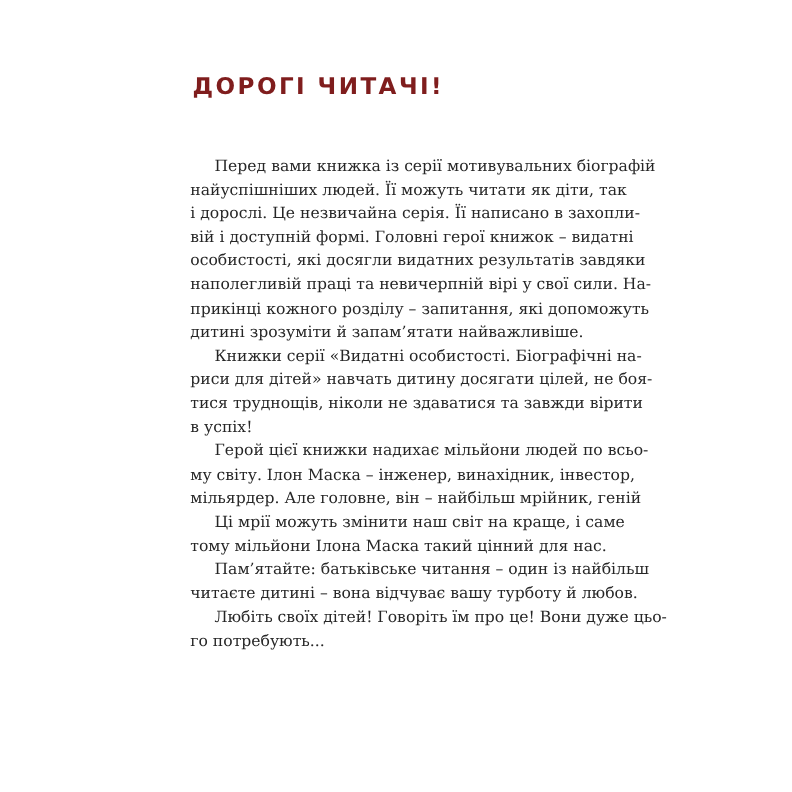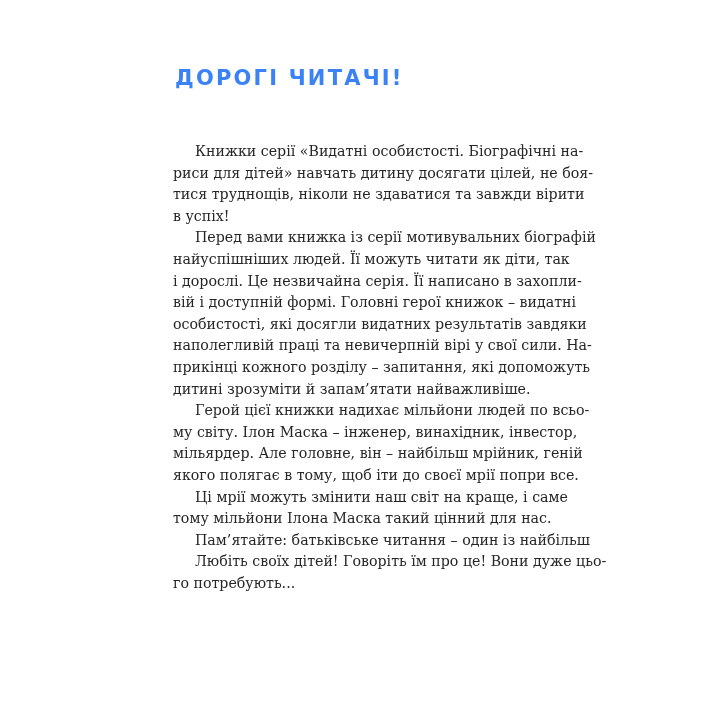--- a/index.html
+++ b/index.html
@@ -1,63 +1,63 @@
 <!DOCTYPE html>
 <html><head>
 <meta charset="utf-8">
 <style>
   html, body { margin:0; padding:0; background:#ffffff; }
   body { width:720px; height:720px; position:relative; overflow:hidden; }
   .title {
     position:absolute; left:175px; top:66px;
     font-family:"DejaVu Sans", sans-serif; font-weight:bold;
-    font-size:21px; letter-spacing:2.2px; color:#3b82f6;
+    font-size:21px; letter-spacing:2.2px; color:#7f1d1d;
     margin:0; white-space:nowrap;
   }
   .body-text {
     position:absolute; left:173px; top:141px; width:381px;
     font-family:"DejaVu Serif", serif; font-size:14.2px; line-height:21.6px;
     color:#262626;
   }
   .line { display:block; white-space:nowrap; text-align:justify; text-align-last:justify; height:21.6px; }
   .line.last { text-align-last:left; }
   .line.indent { padding-left:22px; }
 </style>
 </head>
 <body>
 
 <h1 class="title">ДОРОГІ ЧИТАЧІ!</h1>
 
 <div class="body-text">
   <div>
-    <span class="line indent">Книжки серії «Видатні особистості. Біографічні на-</span>
-    <span class="line">риси для дітей» навчать дитину досягати цілей, не боя-</span>
-    <span class="line">тися труднощів, ніколи не здаватися та завжди вірити</span>
-    <span class="line last">в успіх!</span>
-  </div>
-  <div>
     <span class="line indent">Перед вами книжка із серії мотивувальних біографій</span>
     <span class="line">найуспішніших людей. Її можуть читати як діти, так</span>
     <span class="line">і дорослі. Це незвичайна серія. Її написано в захопли-</span>
     <span class="line">вій і доступній формі. Головні герої книжок – видатні</span>
     <span class="line">особистості, які досягли видатних результатів завдяки</span>
     <span class="line">наполегливій праці та невичерпній вірі у свої сили. На-</span>
     <span class="line">прикінці кожного розділу – запитання, які допоможуть</span>
     <span class="line last">дитині зрозуміти й запам’ятати найважливіше.</span>
   </div>
   <div>
+    <span class="line indent">Книжки серії «Видатні особистості. Біографічні на-</span>
+    <span class="line">риси для дітей» навчать дитину досягати цілей, не боя-</span>
+    <span class="line">тися труднощів, ніколи не здаватися та завжди вірити</span>
+    <span class="line last">в успіх!</span>
+  </div>
+  <div>
     <span class="line indent">Герой цієї книжки надихає мільйони людей по всьо-</span>
     <span class="line">му світу. Ілон Маска – інженер, винахідник, інвестор,</span>
     <span class="line">мільярдер. Але головне, він – найбільш мрійник, геній</span>
-    <span class="line last">якого полягає в тому, щоб іти до своєї мрії попри все.</span>
   </div>
   <div>
     <span class="line indent">Ці мрії можуть змінити наш світ на краще, і саме</span>
     <span class="line last">тому мільйони Ілона Маска такий цінний для нас.</span>
   </div>
   <div>
     <span class="line indent">Пам’ятайте: батьківське читання – один із найбільш</span>
+    <span class="line last">читаєте дитині – вона відчуває вашу турботу й любов.</span>
   </div>
   <div>
     <span class="line indent">Любіть своїх дітей! Говоріть їм про це! Вони дуже цьо-</span>
     <span class="line last">го потребують...</span>
   </div>
 </div>
 
 </body></html>

